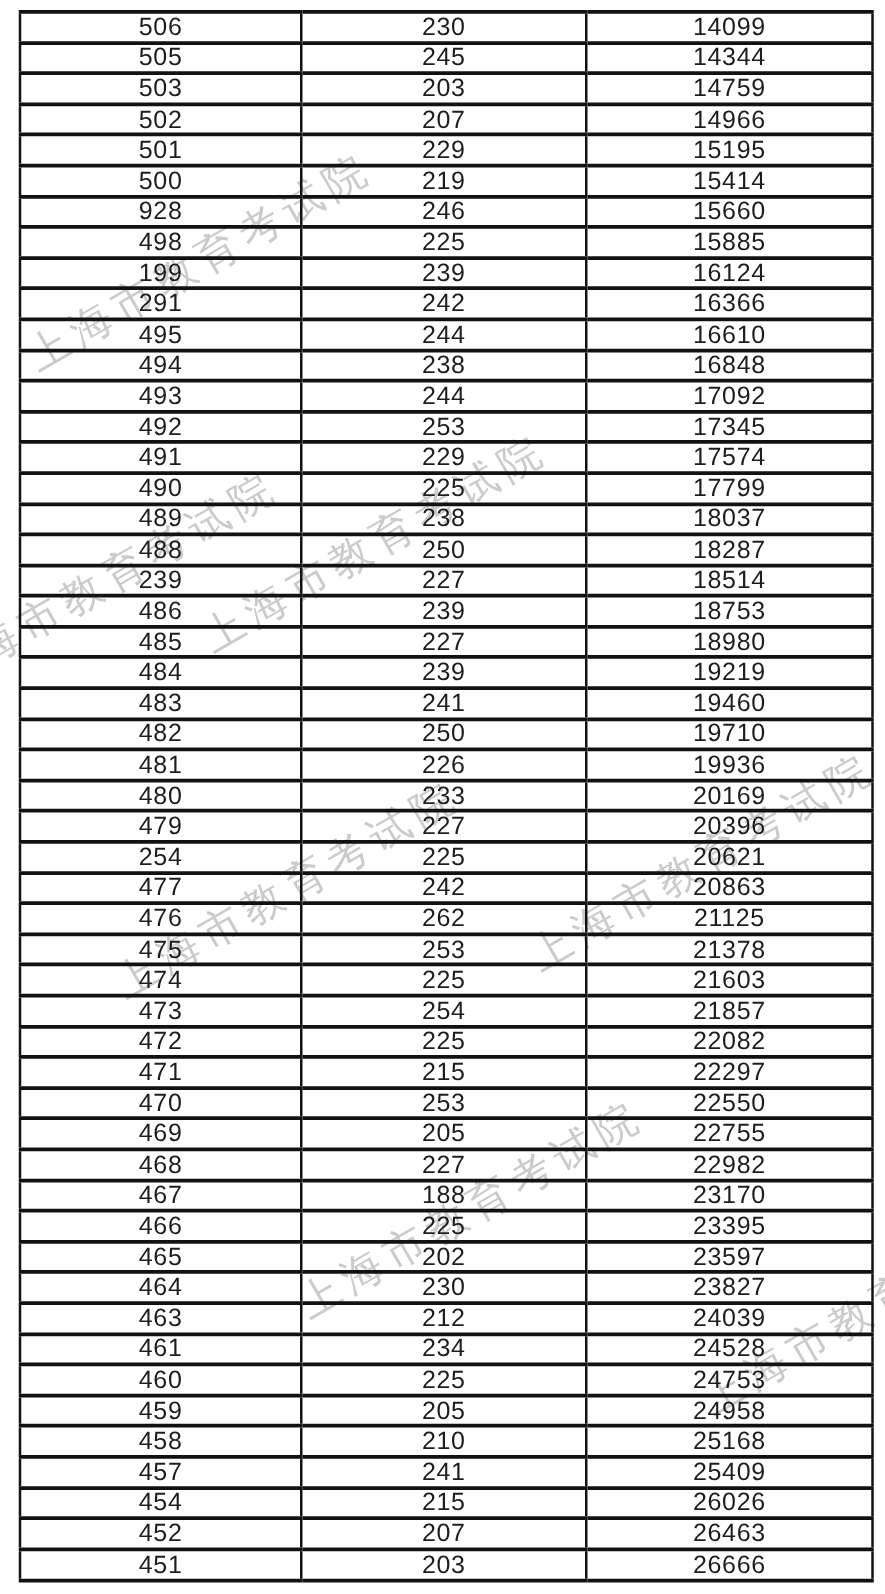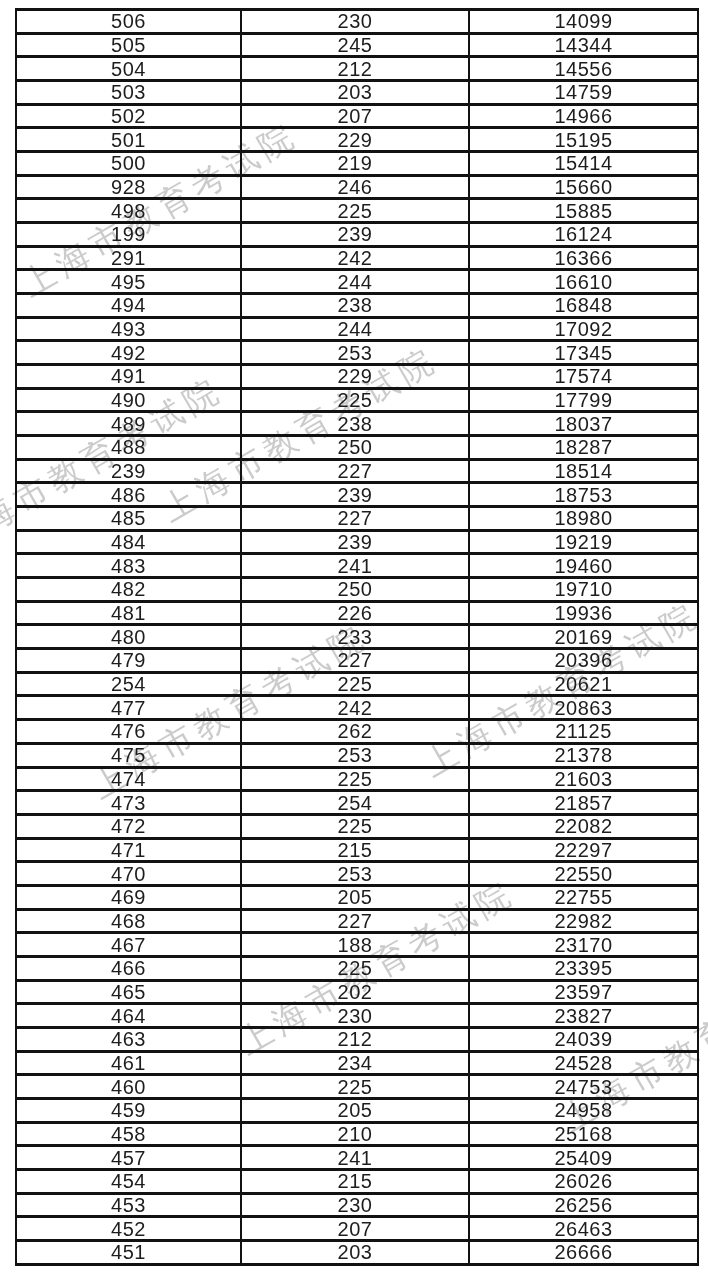--- a/index.html
+++ b/index.html
@@ -99,25 +99,20 @@
           <td>506</td>
           <td>230</td>
           <td>14099</td>
         </tr>
         <tr>
           <td>505</td>
           <td>245</td>
           <td>14344</td>
         </tr>
         <tr>
-          <td>504</td>
-          <td>212</td>
-          <td>14556</td>
-        </tr>
-        <tr>
           <td>503</td>
           <td>203</td>
           <td>14759</td>
         </tr>
         <tr>
           <td>502</td>
           <td>207</td>
           <td>14966</td>
         </tr>
         <tr>
@@ -339,25 +334,20 @@
           <td>457</td>
           <td>241</td>
           <td>25409</td>
         </tr>
         <tr>
           <td>454</td>
           <td>215</td>
           <td>26026</td>
         </tr>
         <tr>
-          <td>453</td>
-          <td>230</td>
-          <td>26256</td>
-        </tr>
-        <tr>
           <td>452</td>
           <td>207</td>
           <td>26463</td>
         </tr>
         <tr>
           <td>451</td>
           <td>203</td>
           <td>26666</td>
         </tr>
       </tbody>

